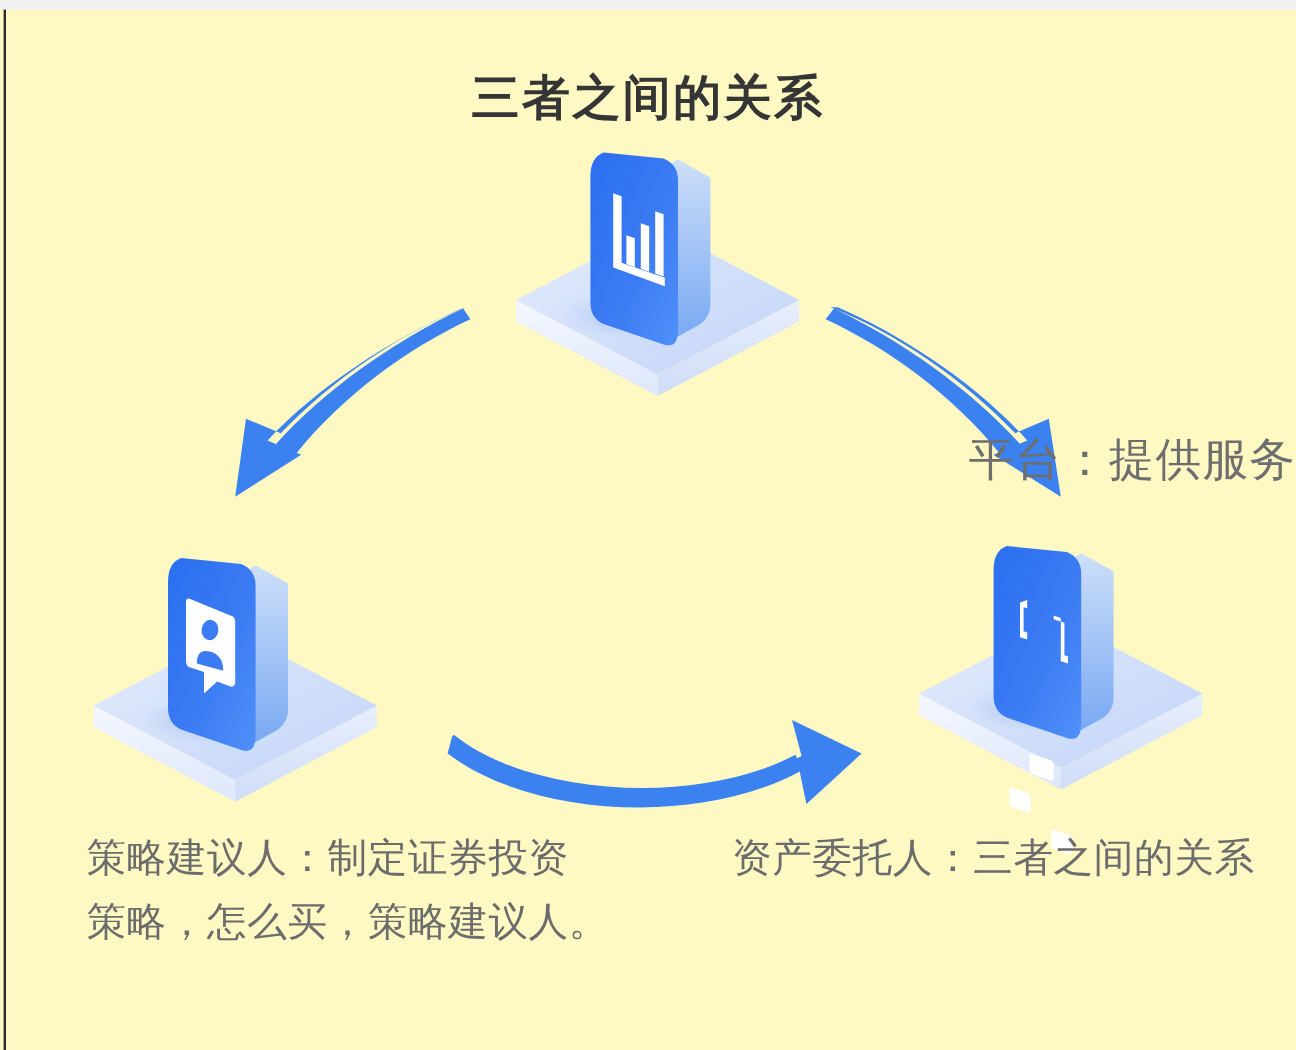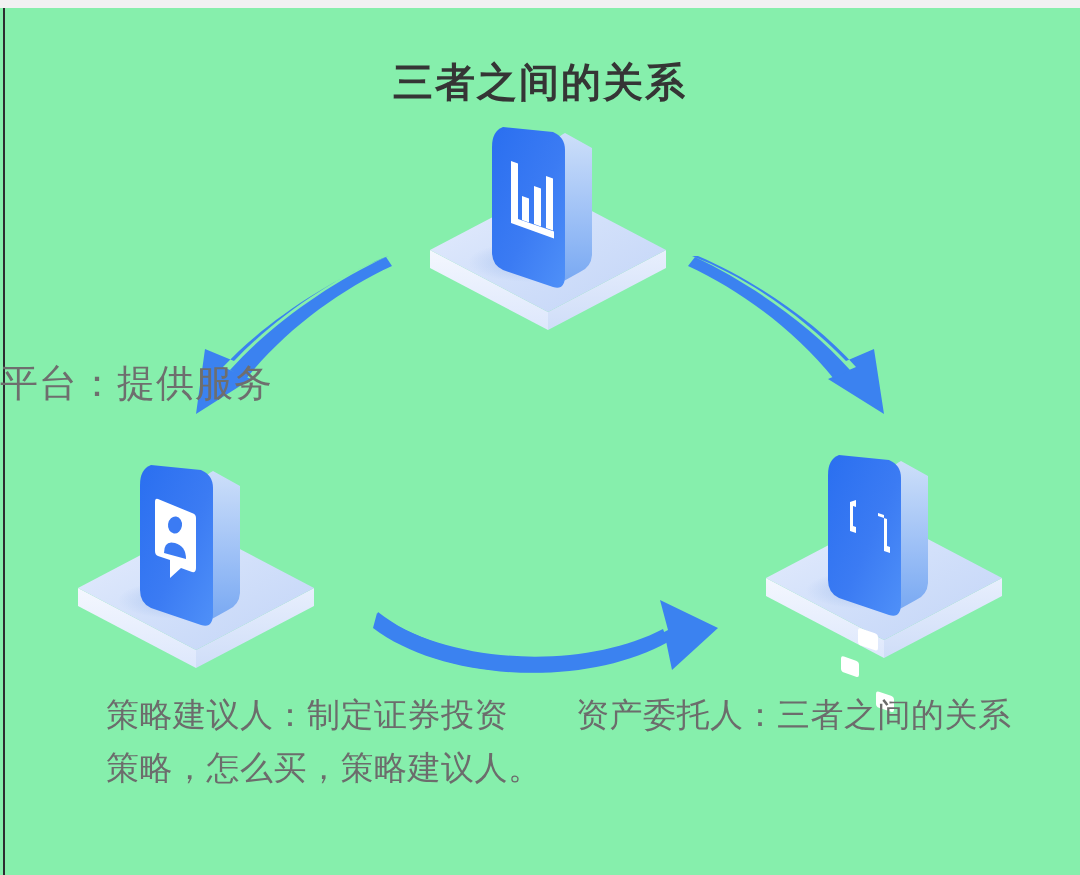--- a/index.html
+++ b/index.html
@@ -13,21 +13,21 @@
     font-family: "Liberation Sans", "DejaVu Sans", sans-serif;
     overflow: hidden;
     position: relative;
   }
 
   
   #page {
     position: relative;
     width: 1080px;
     height: 875px;
-    background: #86efac;
+    background: #fef9c3;
     overflow: hidden;
   }
   .top-strip {
     position: absolute;
     left: 0; top: 0;
     width: 1080px;
     height: 8px;
     background: #f1f1f2;
   }
   .left-rule {
@@ -57,33 +57,33 @@
     left: 0; top: 0;
     width: 1080px;
     height: 875px;
   }
 
   
   .center-caption {
     position: absolute;
     left: 0; top: 358px;
     width: 1080px;
-    text-align: left;
+    text-align: right;
     font-size: 38px;
     color: #6e6e6e;
     letter-spacing: 1px;
   }
 
   
   .captions {
     position: absolute;
     left: 0; top: 688px;
     width: 1080px;
     display: flex;
-    justify-content: center;
+    justify-content: space-between;
     padding: 0 0 0 72px;
     box-sizing: border-box;
   }
   .caption-col {
     width: 460px;
     font-size: 33px;
     line-height: 1.62;
     color: #6c6c6c;
     letter-spacing: 0.5px;
   }

